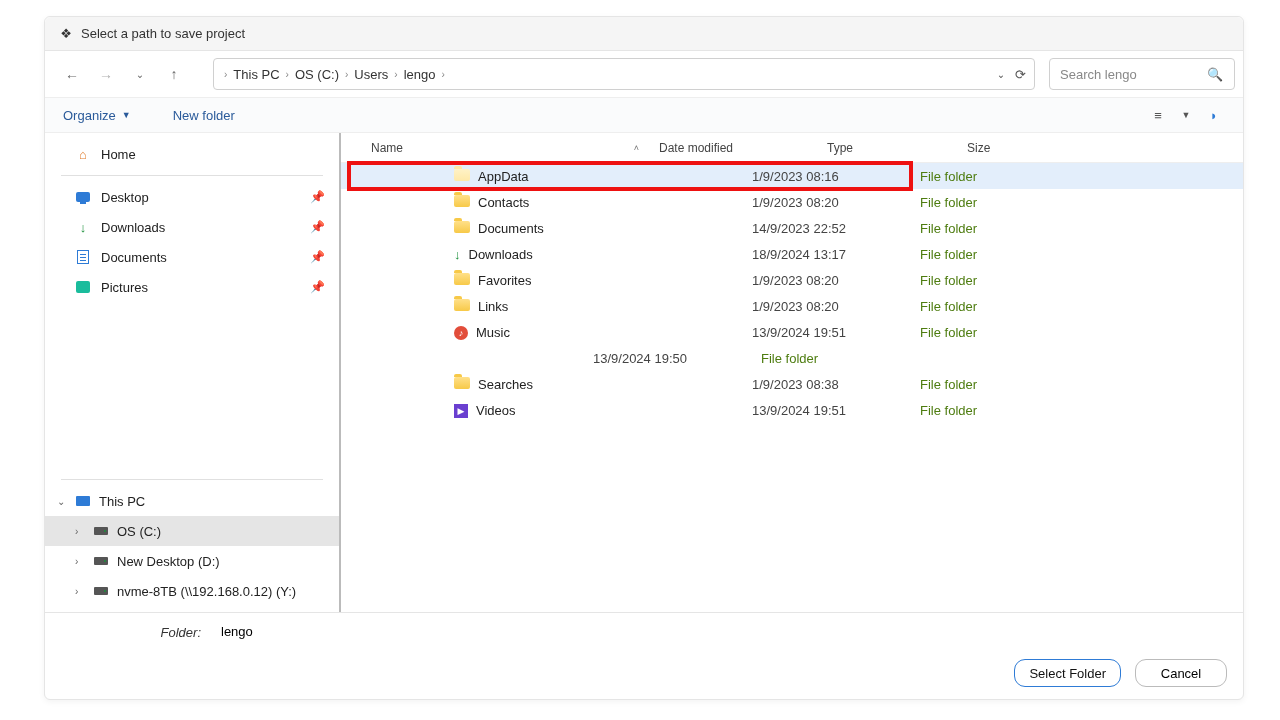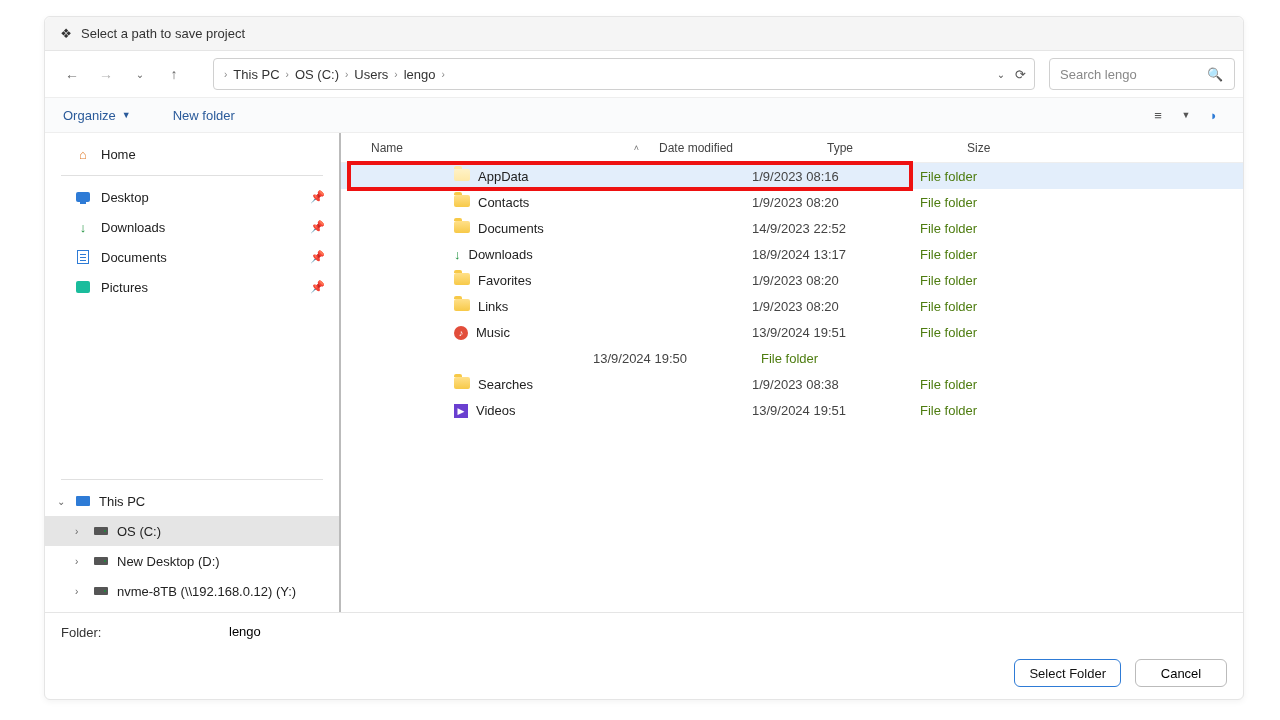--- a/index.html
+++ b/index.html
@@ -169,32 +169,32 @@
 .circle { width:14px; height:14px; border-radius:50%; display:inline-flex; align-items:center; justify-content:center; font-size:9px; color:#fff; }
 .music-c { background:#e24d3a; }
 .vid-sq { width:14px; height:14px; background:#6a3fd0; display:inline-flex; align-items:center; justify-content:center; color:#fff; font-size:9px; }
 
 
 .bottom {
   border-top:1px solid #e5e5e5;
   padding: 8px 16px 12px 16px;
 }
 .folderrow { display:flex; align-items:center; font-size:13px; color:#333; }
-.folderrow label { width:140px; text-align:left; margin-right:24px; }
+.folderrow label { width:140px; text-align:right; margin-right:16px;font-style:italic; }
 .folderrow input {
   flex:1; height:22px; border:none; border-bottom:1px solid #fff;
   font-size:13px; padding:2px 4px; outline:none;
 }
 .btnrow { display:flex; justify-content:flex-end; gap:14px; margin-top:16px; }
 .btn {
   min-width:92px; height:28px;
   font-size:13px;
   border:1px solid #bbb;
   background:#fff;
-  border-radius:6px;
+  border-radius:11px;
   cursor:pointer;
   padding:0 14px;
 }
 .btn.primary { border-color:#2e7bd6; color:#111; }
 
 
 .i-home { color:#e07c2c; }
 .i-desktop { width:14px; height:10px; background:#2e7bd6; border-radius:2px; display:inline-block; position:relative; }
 .i-desktop::after { content:""; position:absolute; bottom:-2px; left:4px; width:6px; height:2px; background:#2e7bd6; }
 .i-docs { width:12px; height:14px; background:#fff; border:1px solid #2e7bd6; display:inline-block; position:relative; }

